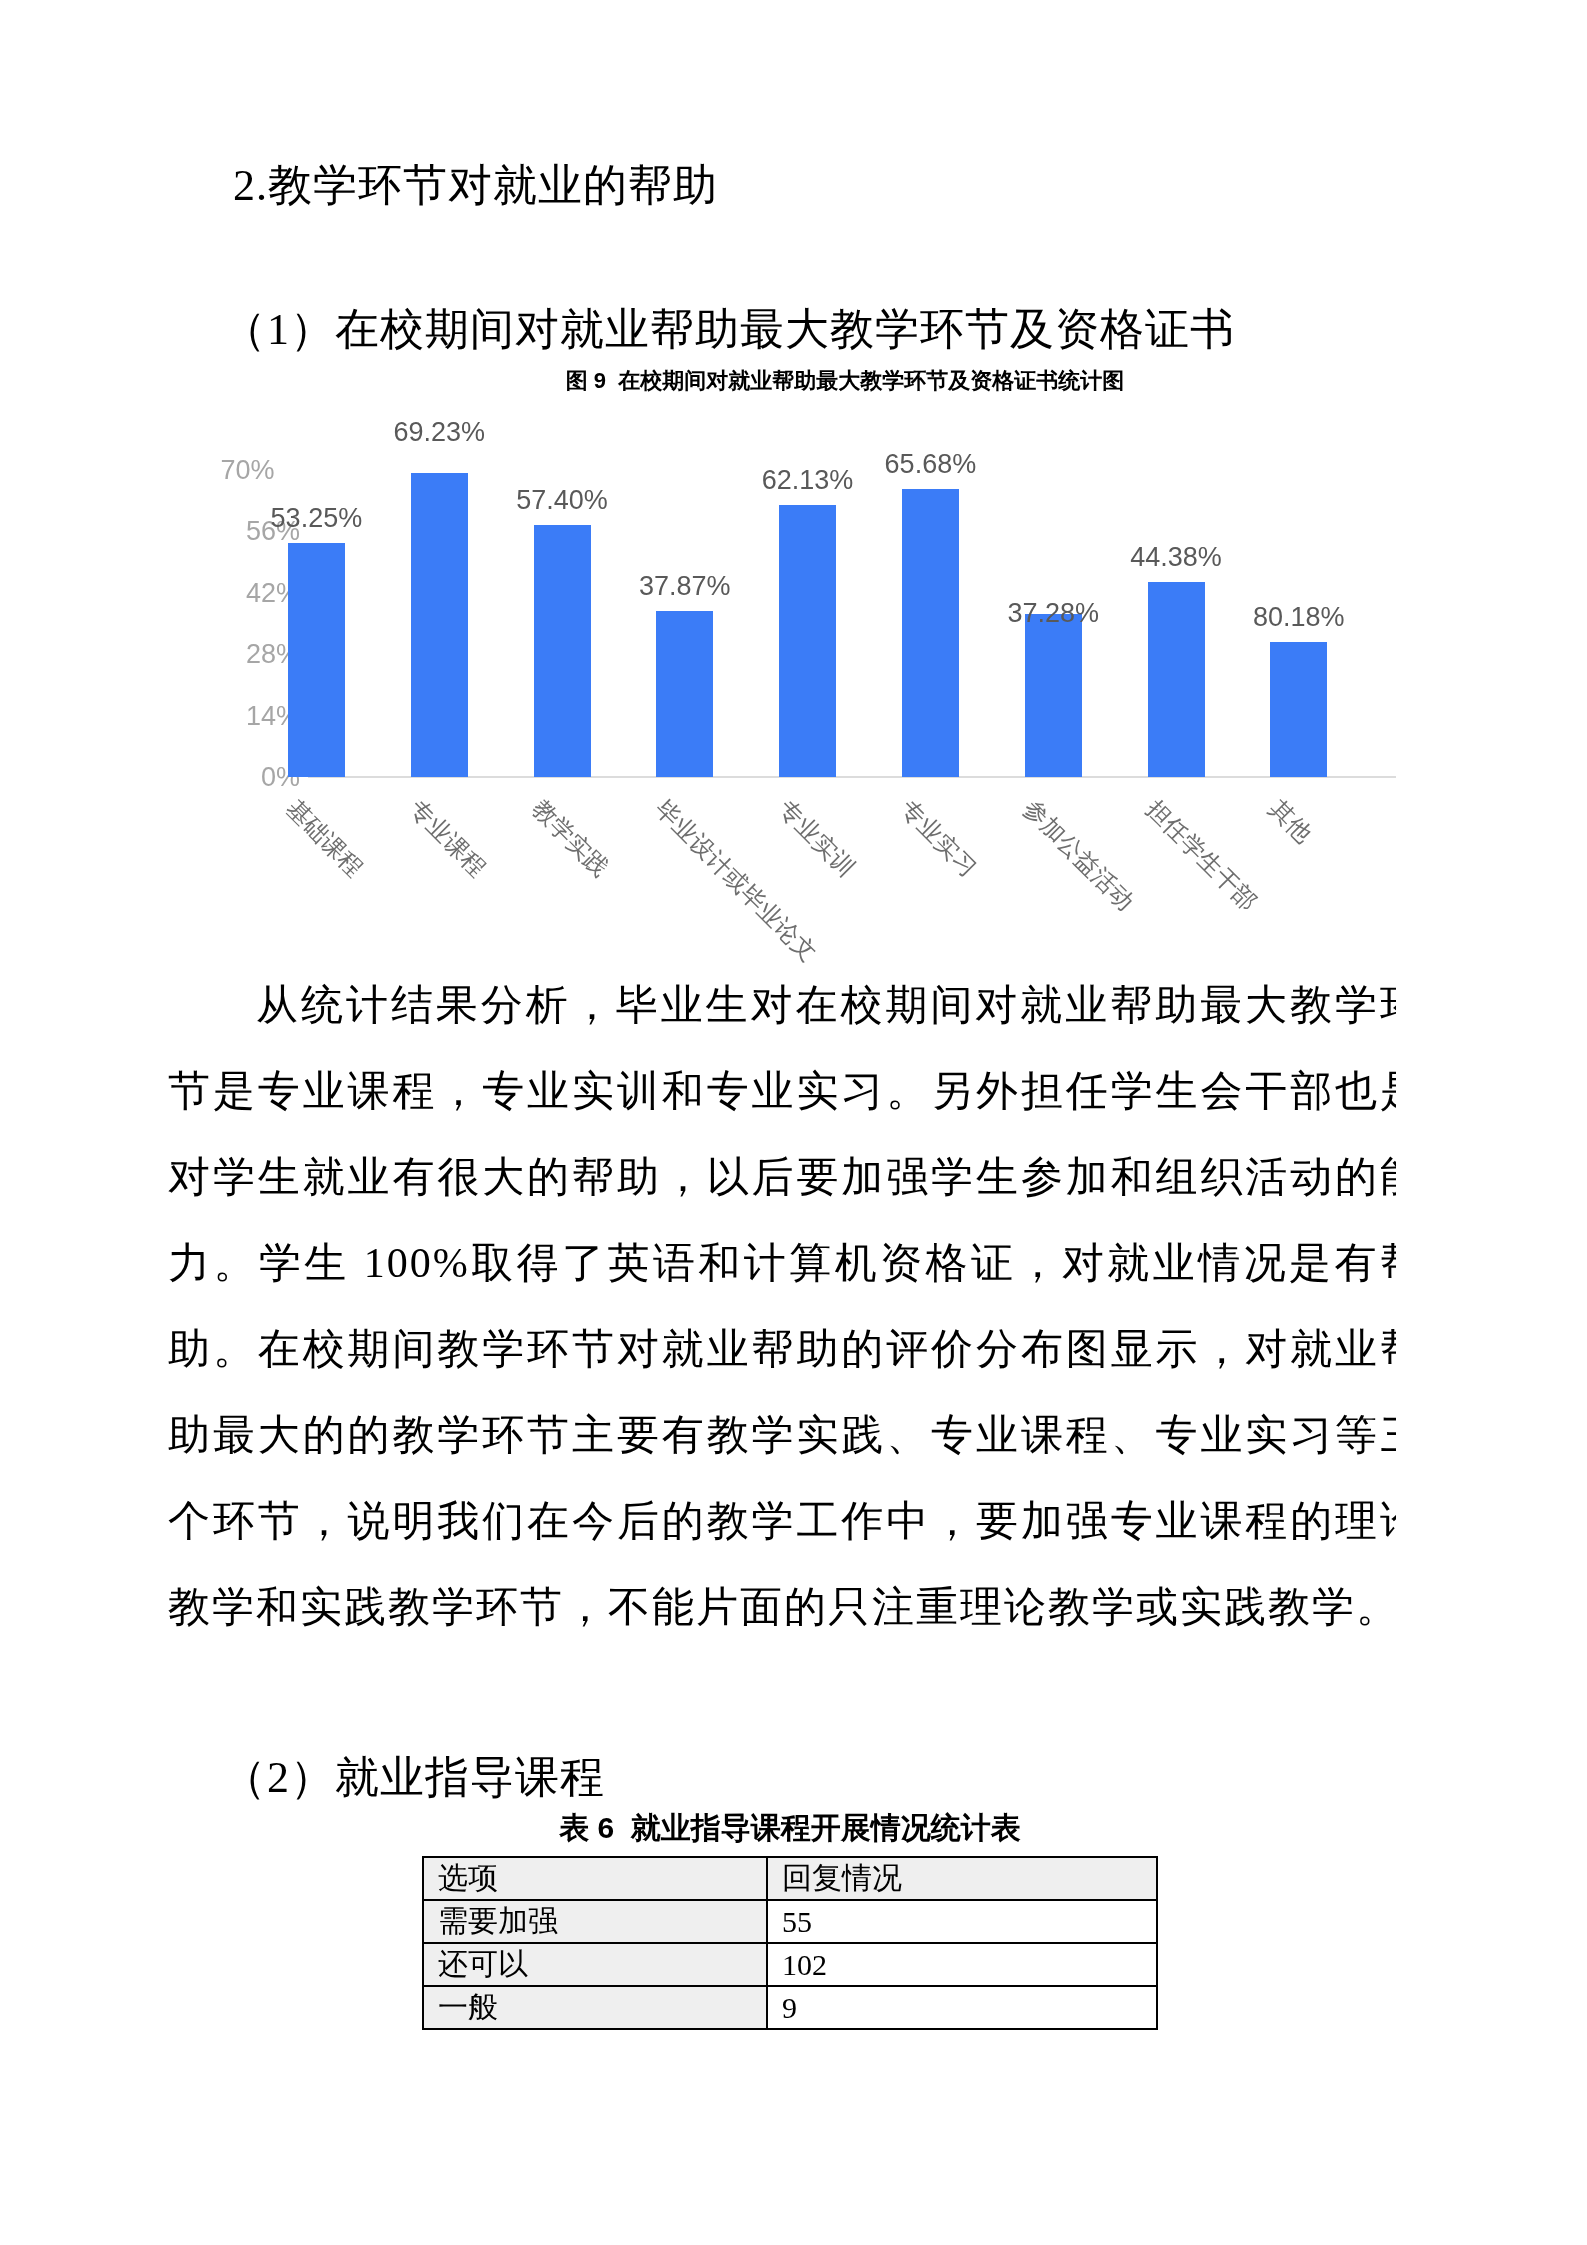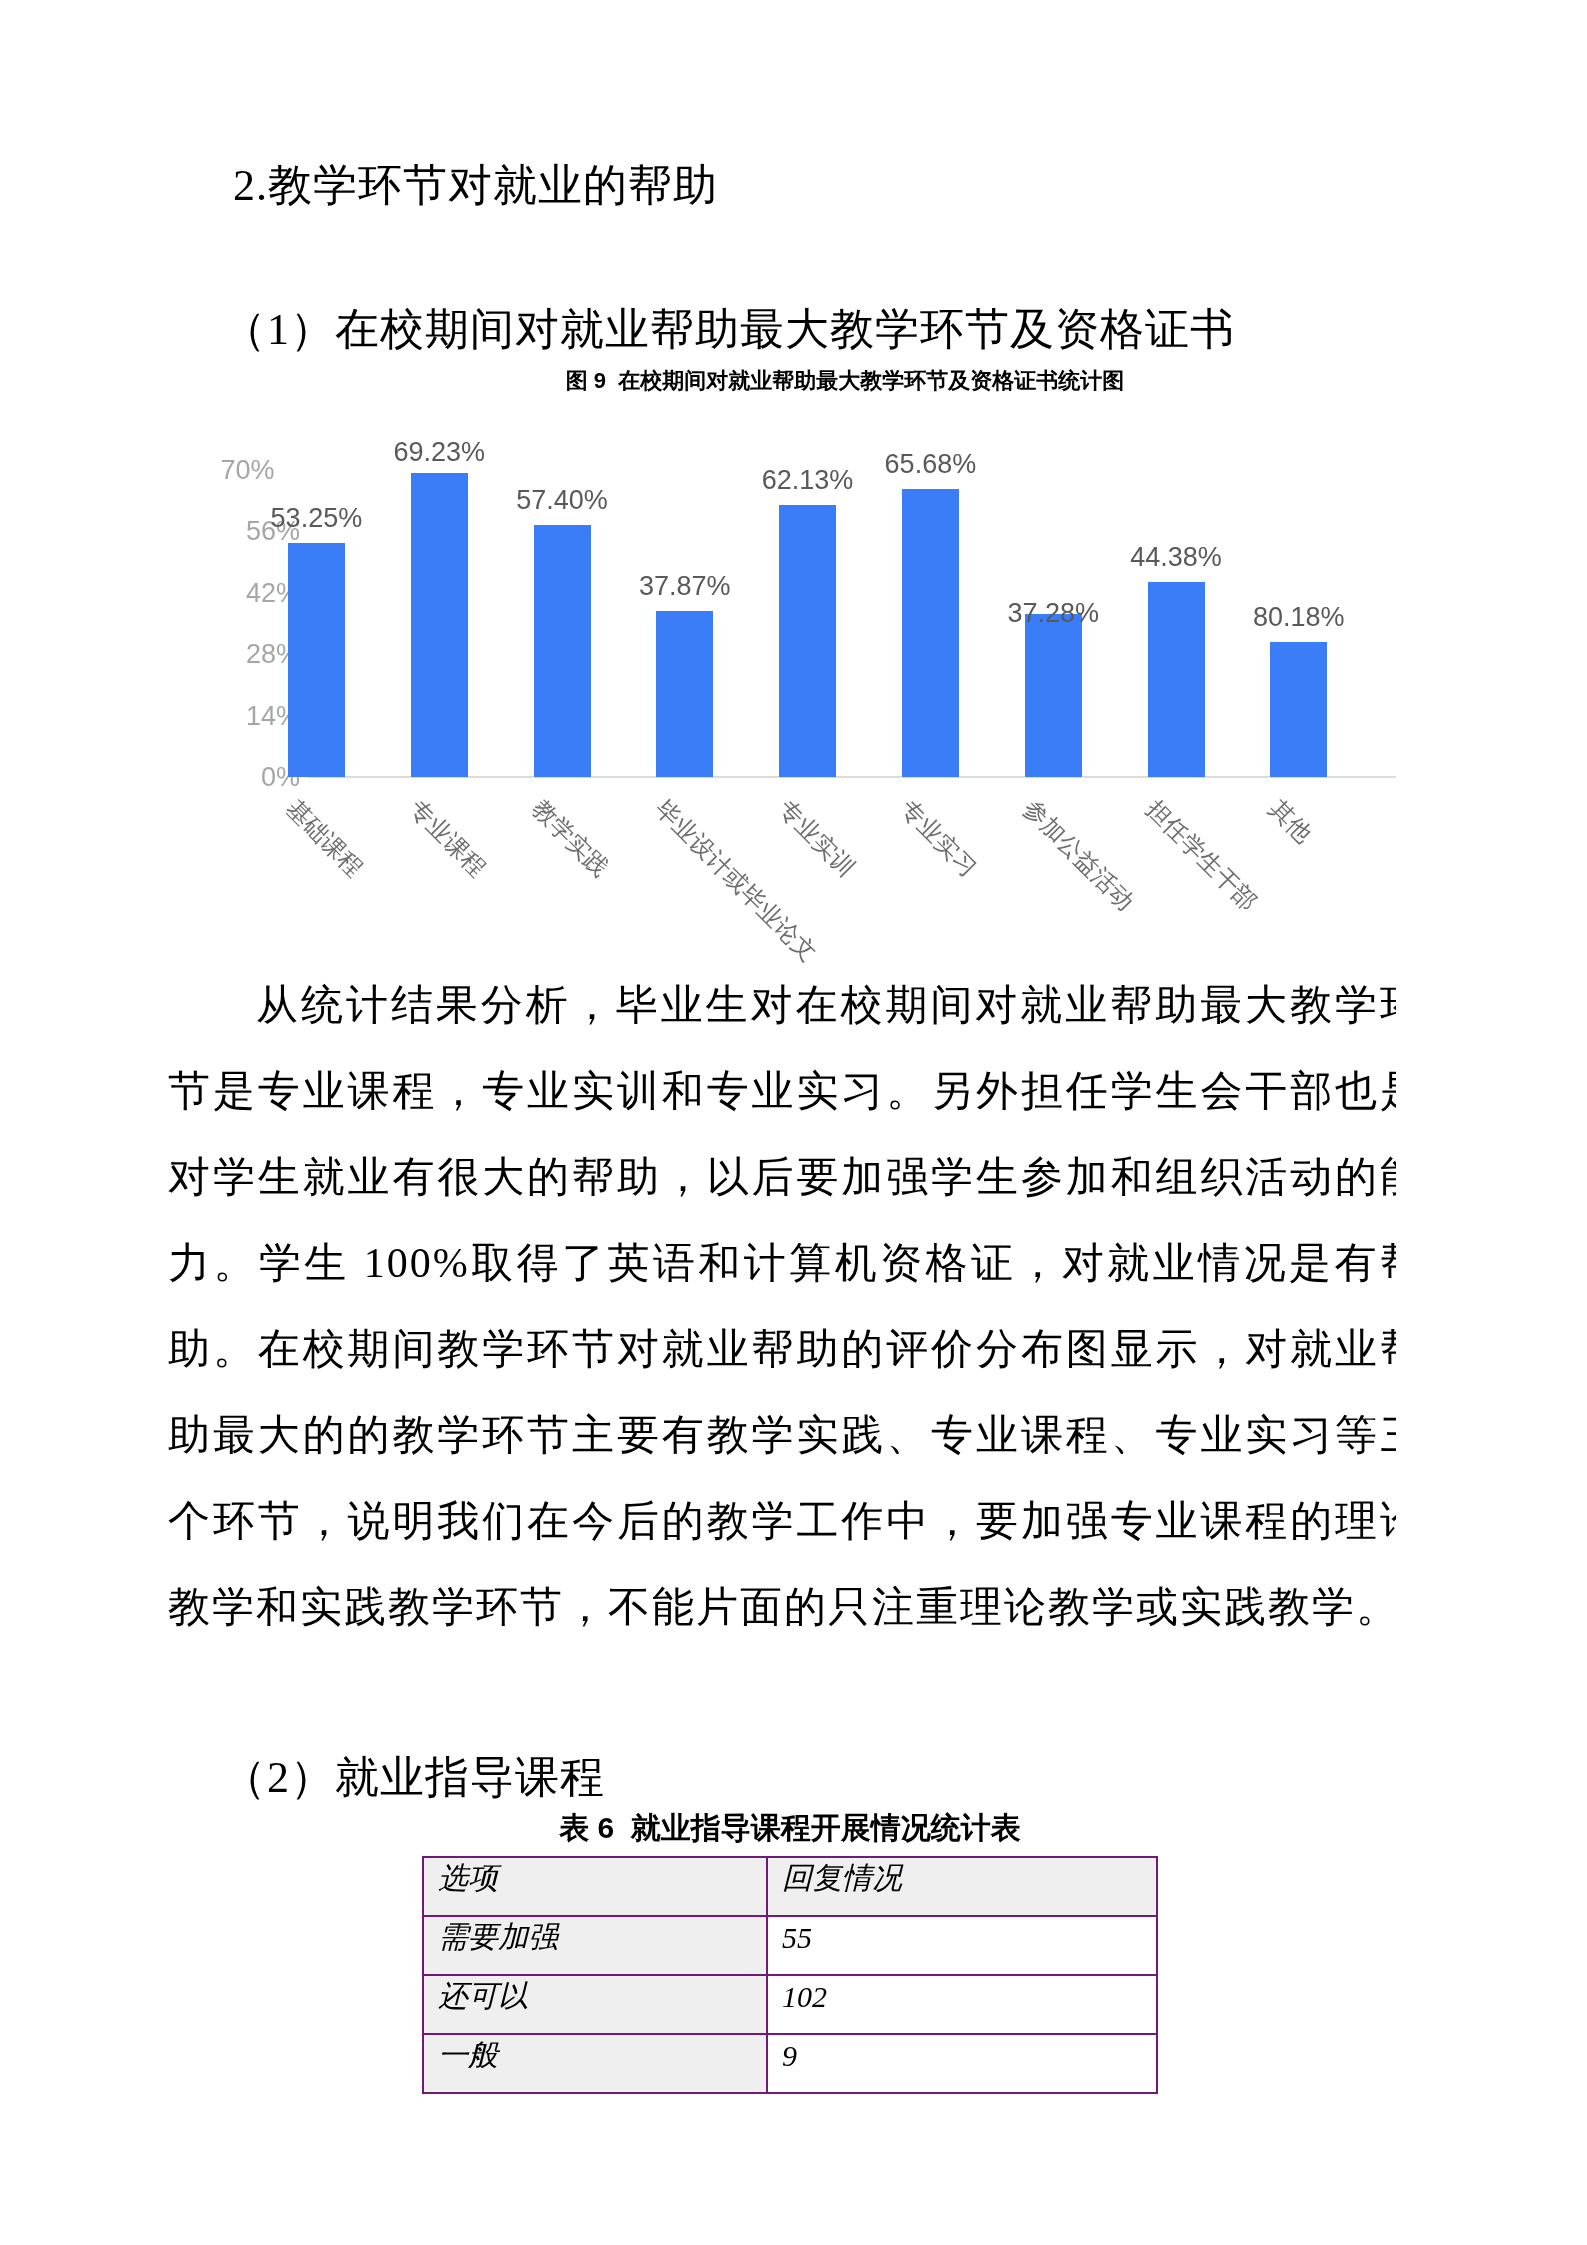--- a/index.html
+++ b/index.html
@@ -43,23 +43,22 @@
     position:absolute;left:168px;top:962px;width:1256px;
     font-size:42px;line-height:86px;letter-spacing:2px;
     text-align:justify;text-indent:88px;
   }
   table.stats{
     position:absolute;left:422px;top:1856px;width:736px;
     border-collapse:collapse;table-layout:fixed;
     font-size:30px;
   }
   table.stats td{
-    border:2px solid #701a75;height:39px;padding:0 6px 16px 14px;vertical-align:middle;
+    border:2px solid #000000;height:39px;padding:0 6px 0 14px;vertical-align:middle;
     background:#ffffff;
-    font-style:italic;
   }
   table.stats td.hd, table.stats td.key{background:#efefef;}
 </style>
 </head>
 <body>
 
 <div class="page">
 
   <div class="heading">2.教学环节对就业的帮助</div>
 
@@ -72,21 +71,21 @@
   <div class="ytick" style="left: 195px; top: 761px;">0%</div>
       <div class="ytick" style="left: 195px; top: 699.6px;">14%</div>
       <div class="ytick" style="left: 195px; top: 638.2px;">28%</div>
       <div class="ytick" style="left: 195px; top: 576.8px;">42%</div>
       <div class="ytick" style="left: 195px; top: 515.4px;">56%</div>
       <div class="ytick" style="left: 195px; top: 454px; text-align: center;">70%</div>
       <div class="bar" style="left: 287.9px; top: 543.461px; width: 57px; height: 233.539px; background: rgb(59, 124, 247);"></div>
       <div class="bar-label" style="left: 236.4px; top: 501.461px;">53.25%</div>
       <div class="xlabel" style="left: 302.4px; top: 793px;">基础课程</div>
       <div class="bar" style="left: 410.7px; top: 473.377px; width: 57px; height: 303.623px; background: rgb(59, 124, 247);"></div>
-      <div class="bar-label" style="left: 359.2px; top: 435px;">69.23%</div>
+      <div class="bar-label" style="left: 359.2px; top: 415px;">69.23%</div>
       <div class="xlabel" style="left: 425.2px; top: 793px;">专业课程</div>
       <div class="bar" style="left: 533.5px; top: 525.26px; width: 57px; height: 251.74px; background: rgb(59, 124, 247);"></div>
       <div class="bar-label" style="left: 482px; top: 483.26px;">57.40%</div>
       <div class="xlabel" style="left: 548px; top: 793px;">教学实践</div>
       <div class="bar" style="left: 656.3px; top: 610.913px; width: 57px; height: 166.087px; background: rgb(59, 124, 247);"></div>
       <div class="bar-label" style="left: 604.8px; top: 568.913px;">37.87%</div>
       <div class="xlabel" style="left: 670.8px; top: 793px;">毕业设计或毕业论文</div>
       <div class="bar" style="left: 779.1px; top: 504.516px; width: 57px; height: 272.484px; background: rgb(59, 124, 247);"></div>
       <div class="bar-label" style="left: 727.6px; top: 462.516px;">62.13%</div>
       <div class="xlabel" style="left: 793.6px; top: 793px;">专业实训</div>

